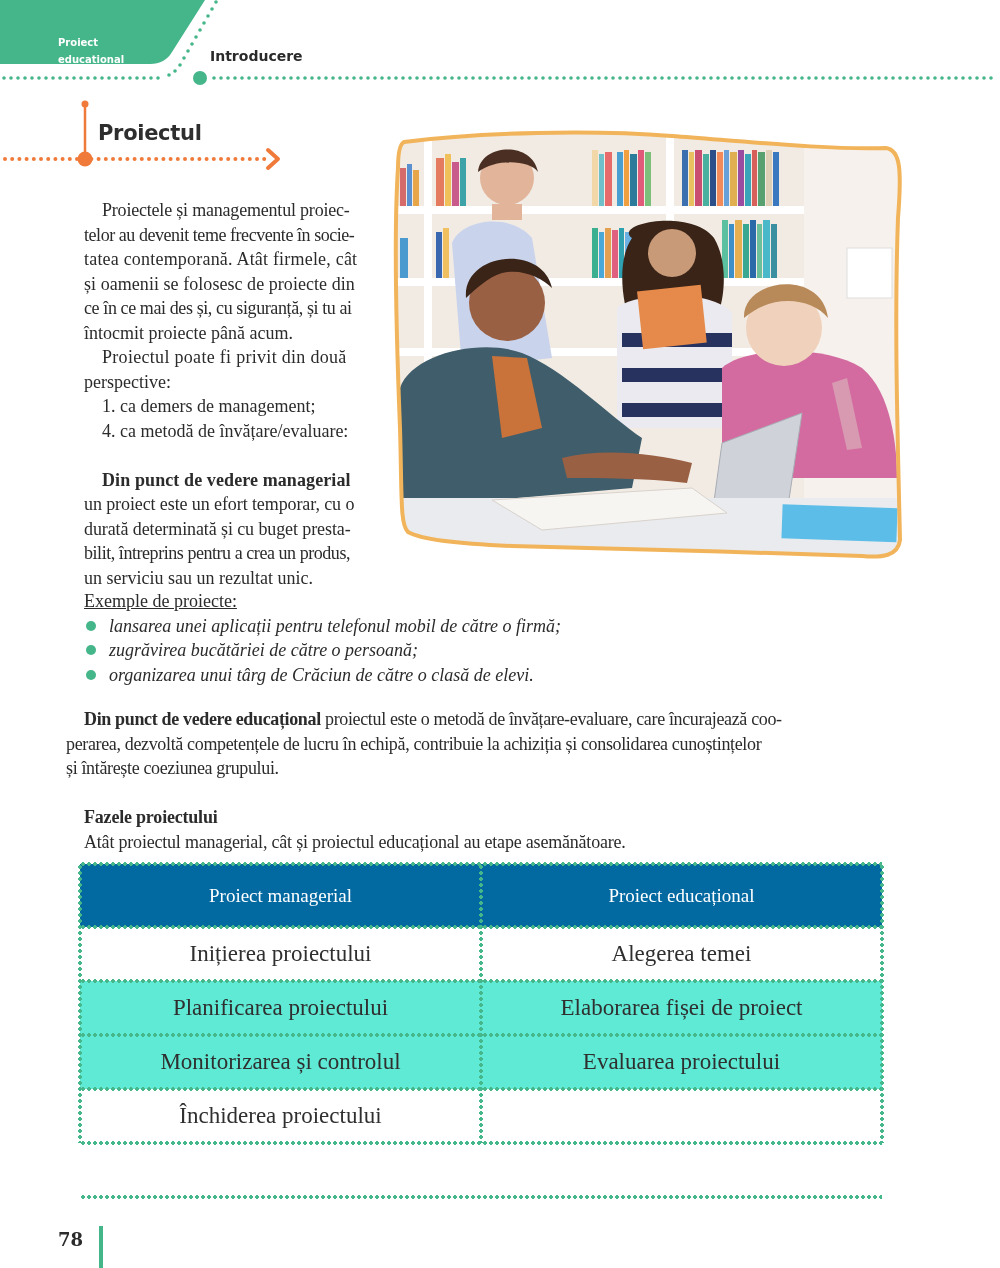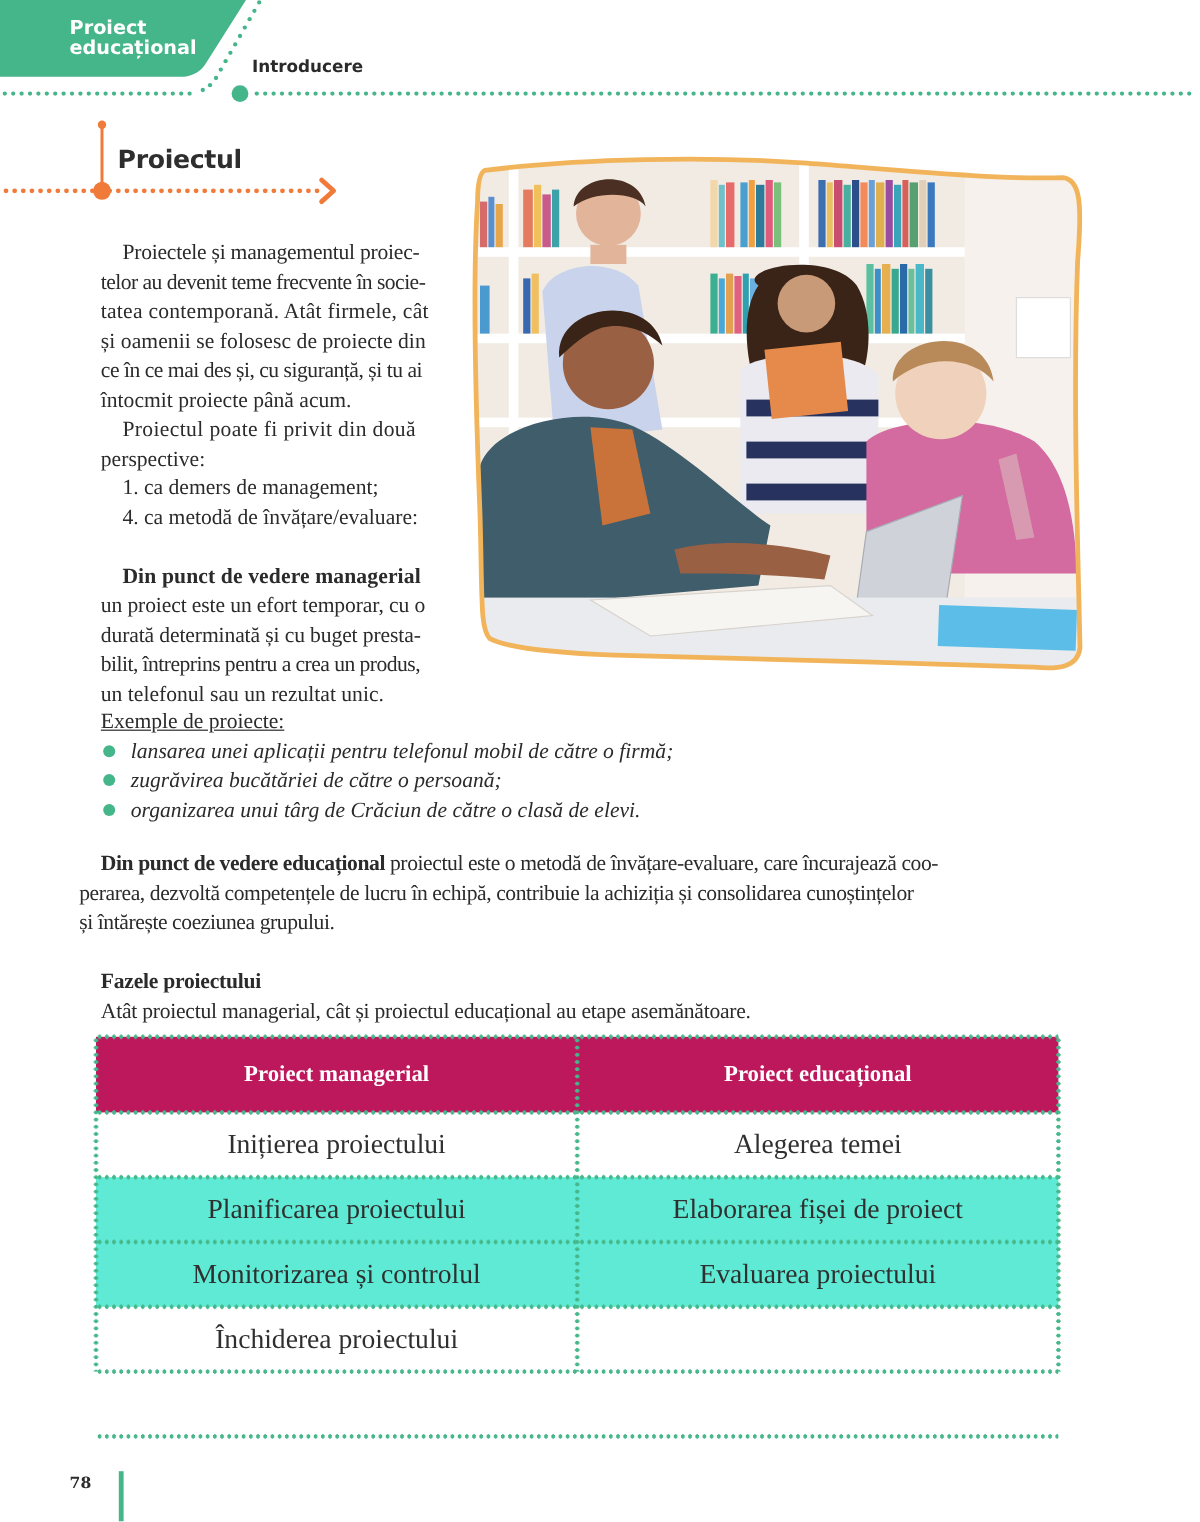--- a/index.html
+++ b/index.html
@@ -1,21 +1,21 @@
 <!DOCTYPE html>
 <html><head>
 <meta charset="utf-8">
 <style>
   * { box-sizing: border-box; margin: 0; padding: 0; }
   html, body { width: 1000px; height: 1268px; background: #ffffff; overflow: hidden; }
   body { position: relative; font-family: "Liberation Serif", "DejaVu Serif", serif; color: #2b2b2b; }
 
   
   .hdr-svg { position: absolute; left: 0; top: 0; width: 1000px; height: 95px; }
-  .hdr-tab-label { position: absolute; left: 58px; top: 14px; color: #ffffff; font-family: "DejaVu Sans", sans-serif; font-weight: bold; font-size: 16px; line-height: 17px; }
+  .hdr-tab-label { position: absolute; left: 58px; top: 34px; color: #ffffff; font-family: "DejaVu Sans", sans-serif; font-weight: bold; font-size: 10px; line-height: 17px; }
   .hdr-section { position: absolute; left: 210px; top: 48px; color: #2a2a2a; font-family: "DejaVu Sans", sans-serif; font-weight: bold; font-size: 14px; }
 
   
   .sec-svg { position: absolute; left: 0; top: 95px; width: 300px; height: 80px; }
   .sec-title { position: absolute; left: 98px; top: 121px; font-family: "DejaVu Sans", sans-serif; font-weight: bold; font-size: 21px; color: #2e2e2e; letter-spacing: -0.3px; }
 
   
   .photo { position: absolute; left: 392px; top: 128px; width: 512px; height: 432px; }
 
   .blk { position: absolute; font-size: 18px; line-height: 24.5px; color: #2b2b2b; white-space: nowrap; }
@@ -28,29 +28,29 @@
 
   .edu { position: absolute; left: 84px; top: 707px; width: 820px; font-size: 18px; line-height: 24.5px; letter-spacing: -0.35px; }
   .edu .line { display: block; white-space: nowrap; }
 
   .phases { position: absolute; left: 84px; top: 805px; font-size: 18px; line-height: 24.5px; letter-spacing: -0.2px; }
   .phases .line { display: block; white-space: nowrap; }
 
   
   .tbl { position: absolute; left: 80px; top: 864px; width: 802px; }
   .tbl-row { display: flex; height: 54px; position: relative; }
-  .tbl-row.head { height: 63px; background: #be185d; font-weight: bold; }
+  .tbl-row.head { height: 63px; background: #0369a1; }
   .tbl-row.alt { background: #5eead4; }
   .tbl-cell { flex: 0 0 50%; display: flex; align-items: center; justify-content: center; font-size: 23px; color: #2f2f2f; }
   .tbl-row.head .tbl-cell { color: #ffffff; font-size: 19px; }
   .dots-h { position: absolute; left: 0; right: 0; height: 4px; background-image: radial-gradient(circle, #45b78b 1.6px, transparent 1.9px); background-size: 6px 4px; background-repeat: repeat-x; }
   .dots-v { position: absolute; top: 0; bottom: 0; width: 4px; background-image: radial-gradient(circle, #45b78b 1.6px, transparent 1.9px); background-size: 4px 6px; background-repeat: repeat-y; }
 
   
-  .page-num { position: absolute; left: 58px; top: 1229px; font-family: "DejaVu Serif", serif; font-weight: bold; font-size: 13px; color: #2b2b2b; }
+  .page-num { position: absolute; left: 58px; top: 1229px; font-family: "DejaVu Serif", serif; font-weight: bold; font-size: 18px; color: #2b2b2b; }
   .page-bar { position: absolute; left: 99px; top: 1226px; width: 4px; height: 42px; background: #45b58a; }
 </style>
 </head>
 <body>
 
 <svg class="hdr-svg" viewBox="0 0 1000 95">
   <path d="M0,0 L205,0 L172,52 Q165,64 150,64 L0,64 Z" fill="#45b58a"></path>
   <g fill="#45b58a">
     <circle cx="216" cy="2" r="1.8"></circle>
       <circle cx="212" cy="9" r="1.8"></circle>
@@ -213,21 +213,21 @@
   <div>întocmit proiecte până acum.</div>
   <div style="padding-left:18px; letter-spacing:0.3px;">Proiectul poate fi privit din două</div>
   <div>perspective:</div>
   <div style="padding-left:18px;">1. ca demers de management;</div>
   <div style="padding-left:18px;">4. ca metodă de învățare/evaluare:</div>
   <div style="height:24.5px;"></div>
   <div style="padding-left:18px; font-weight:bold; letter-spacing:0.1px;">Din punct de vedere managerial</div>
   <div style="letter-spacing:-0.1px;">un proiect este un efort temporar, cu o</div>
   <div style="letter-spacing:-0.1px;">durată determinată și cu buget presta-</div>
   <div style="letter-spacing:-0.45px;">bilit, întreprins pentru a crea un produs,</div>
-  <div>un telefonul sau un rezultat unic.</div>
+  <div>un serviciu sau un rezultat unic.</div>
 </div>
 
 <div class="examples">
   <span class="ex-head">Exemple de proiecte:</span>
   <div class="ex-item">
     <span class="bullet"></span>
     <span>lansarea unei aplicații pentru telefonul mobil de către o firmă;</span>
   </div>
   <div class="ex-item">
     <span class="bullet"></span>

